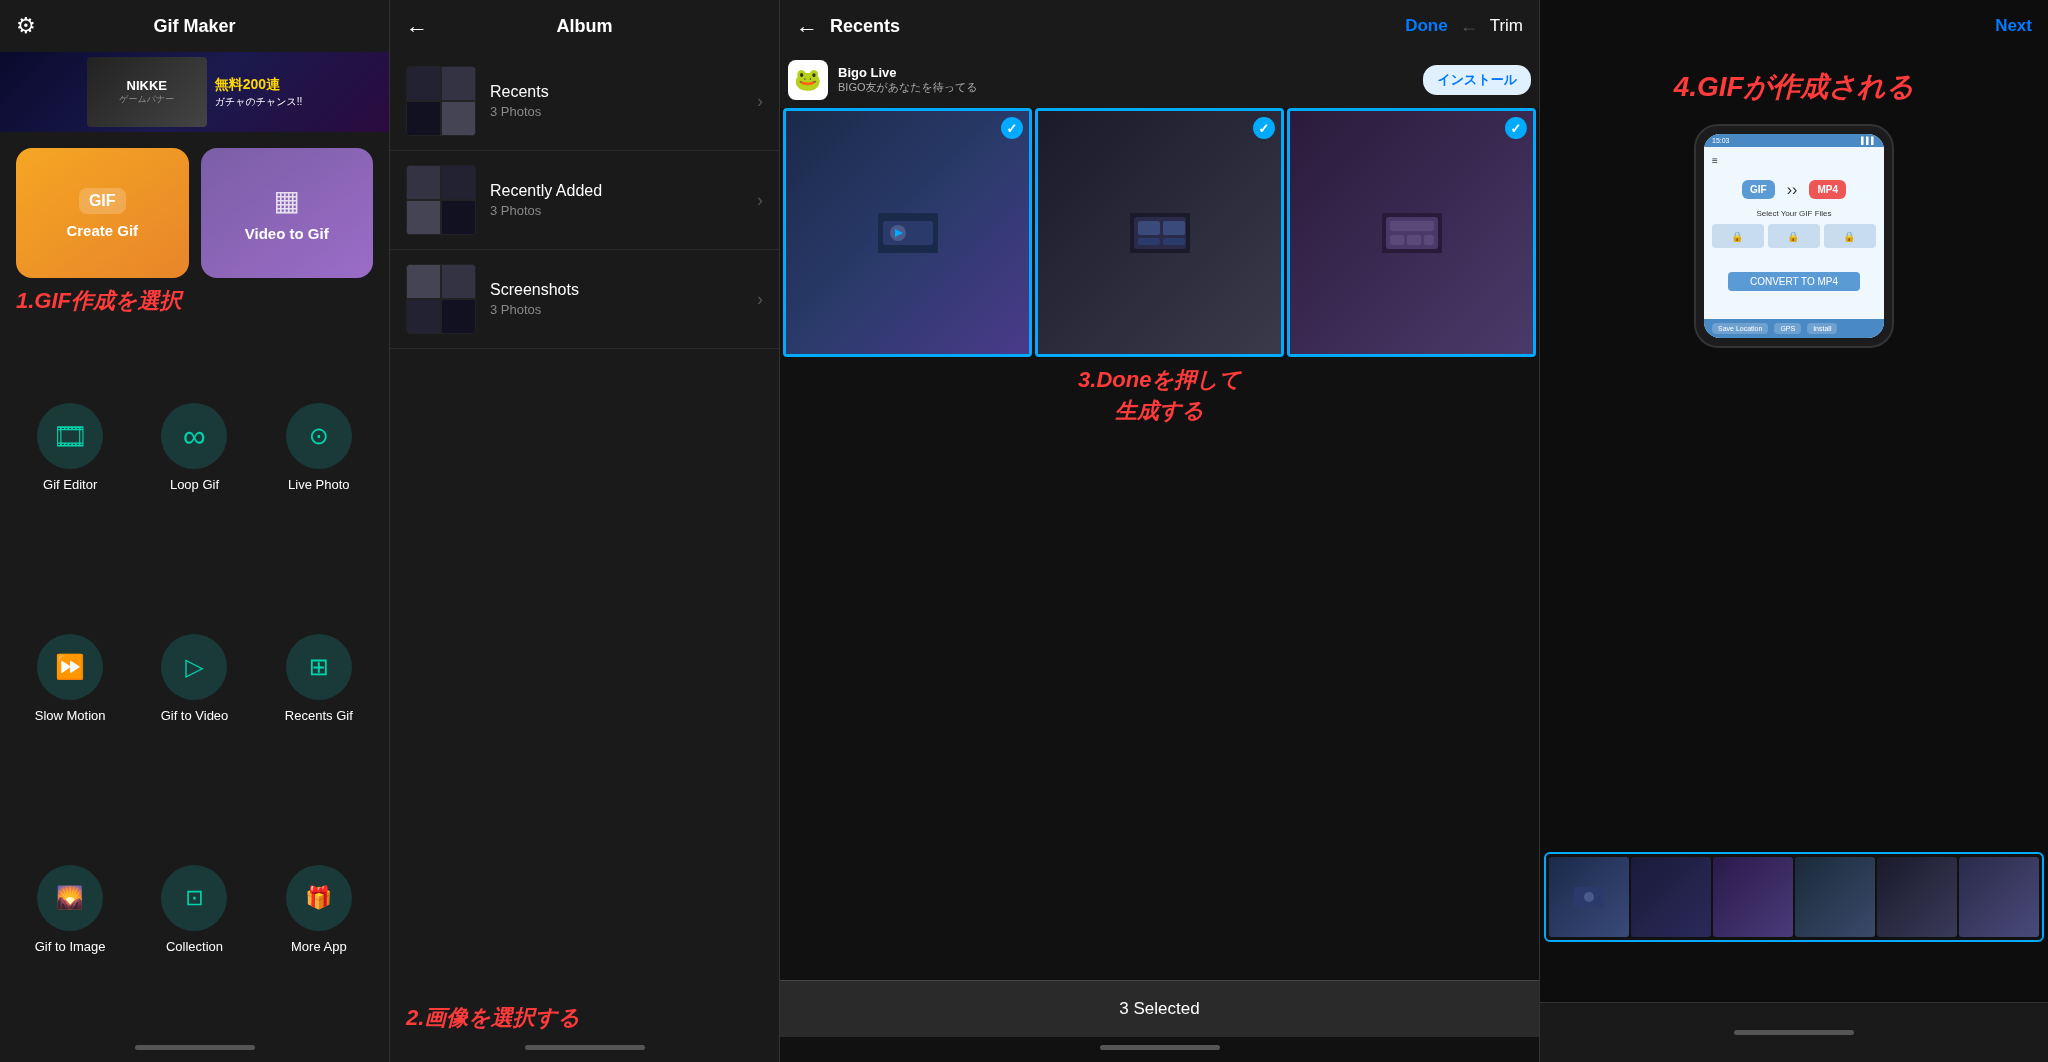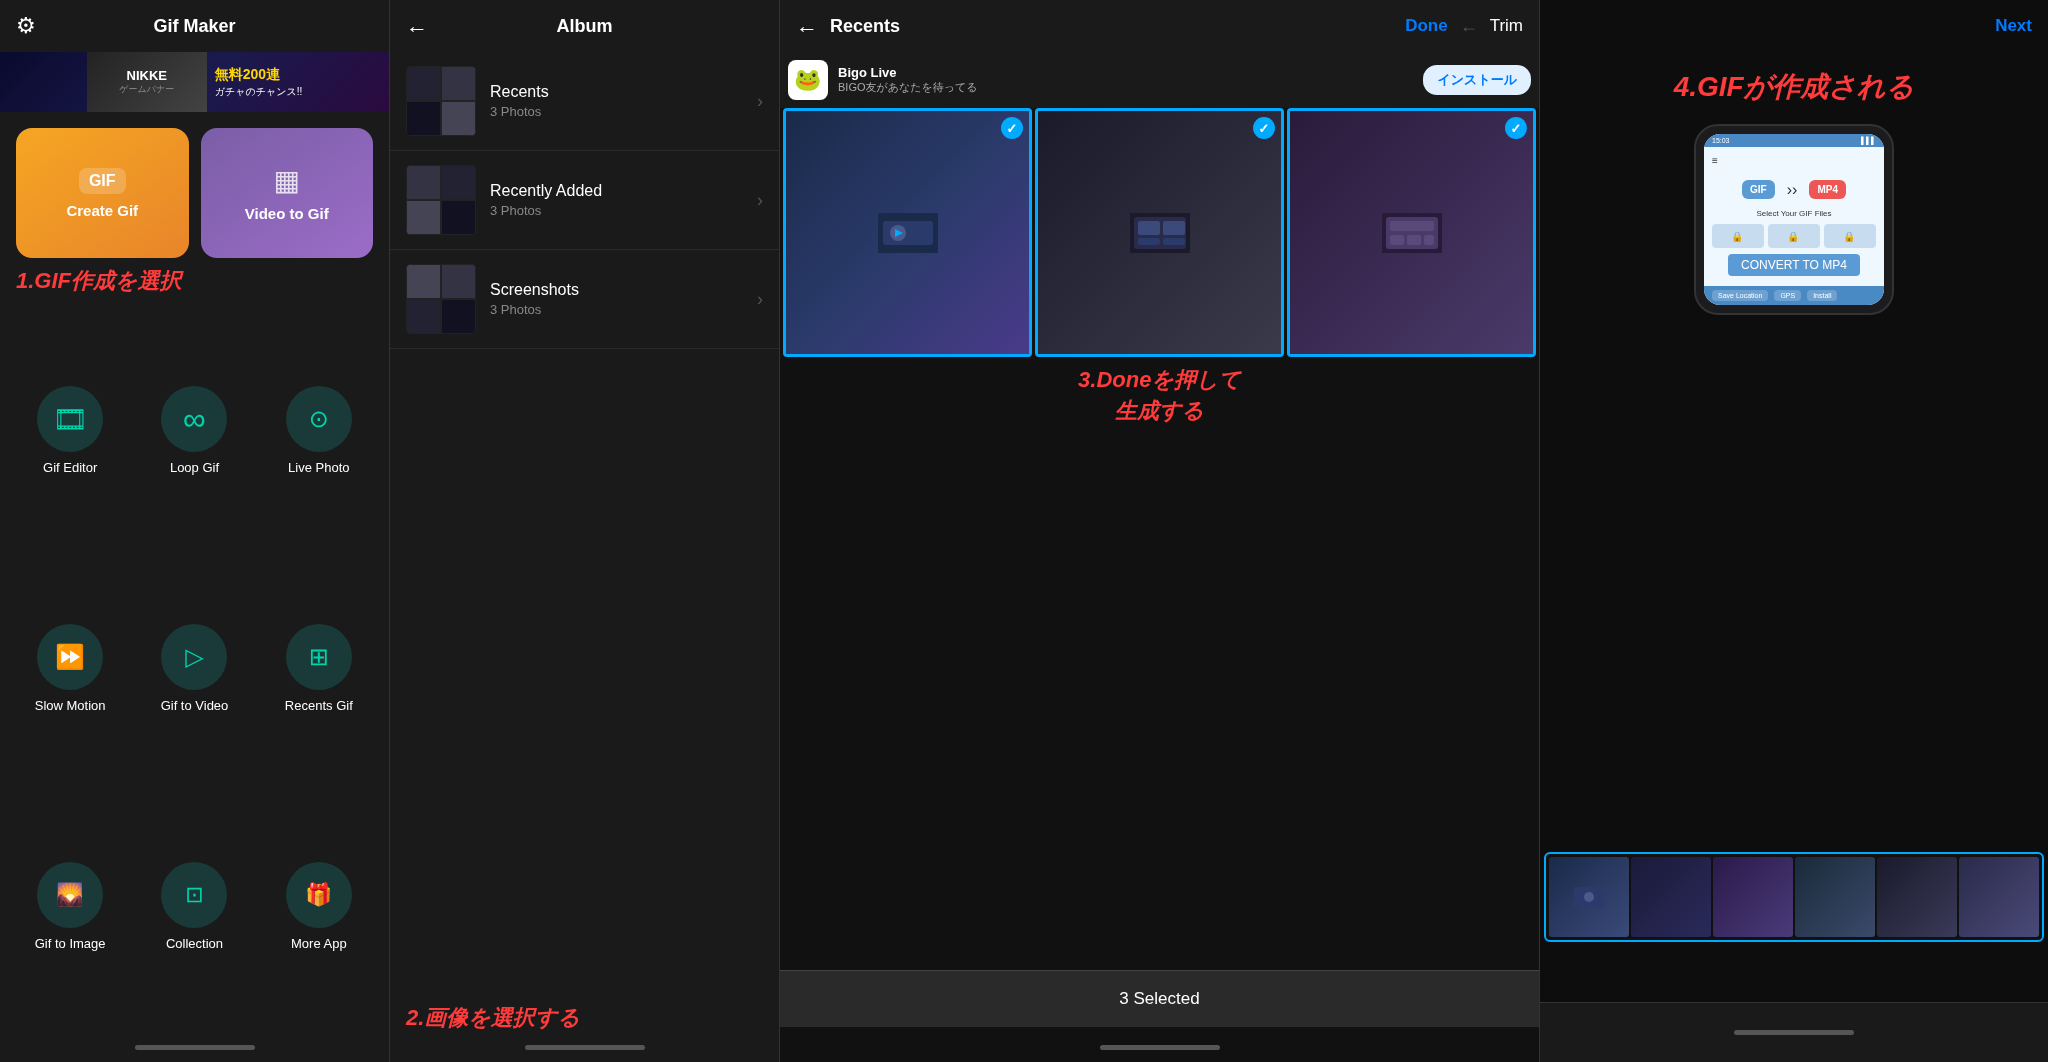--- a/index.html
+++ b/index.html
@@ -39,21 +39,21 @@
       font-size: 22px;
     }
     .panel-header .title {
       color: #fff;
       font-size: 18px;
       font-weight: 600;
     }
 
     .banner-area {
       width: 100%;
-      height: 60px;
+      height: 80px;
       background: linear-gradient(135deg, #0a0a2e 0%, #1a1a4e 50%, #2a0a3e 100%);
       display: flex;
       align-items: center;
       justify-content: center;
       overflow: hidden;
       position: relative;
     }
     .banner-inner {
       display: flex;
       align-items: center;
@@ -464,23 +464,23 @@
       display: flex;
       align-items: center;
       justify-content: center;
       font-size: 10px;
     }
     .phone-convert-btn {
       background: #5b9bd5;
       color: #fff;
       border-radius: 4px;
       padding: 4px 8px;
-      font-size: 12px;
+      font-size: 10px;
       text-align: center;
-      margin: 2px auto;
+      margin: 20px auto;
       width: 80%;
     }
     .phone-footer {
       background: #4a8ac4;
       padding: 4px 8px;
       display: flex;
       gap: 6px;
     }
     .phone-footer-btn {
       background: rgba(255,255,255,0.2);
@@ -710,21 +710,21 @@
           <rect x="25" y="22" width="14" height="10" rx="2" fill="#5a4a7a"></rect>
           <rect x="42" y="22" width="10" height="10" rx="2" fill="#5a4a7a"></rect>
         </svg>
       </div>
       <div class="select-badge">✓</div>
     </div>
   </div>
 
   <div class="recents-instructions">3.Doneを押して<br>生成する</div>
 
-  <div style="position:relative;flex:1;display:flex;flex-direction:column;justify-content:flex-end;gap:10px;">
+  <div style="position:relative;flex:1;display:flex;flex-direction:column;justify-content:flex-end;">
     <div style="background:#2a2a2a;padding:18px;text-align:center;border-top:1px solid #444;">
       <span style="color:#fff;font-size:17px;font-weight:500;">3 Selected</span>
     </div>
     <div class="home-bar"></div>
   </div>
 </div>
 
 <div class="panel-result">
   <div class="result-header">
     <span class="next-btn">Next</span>

